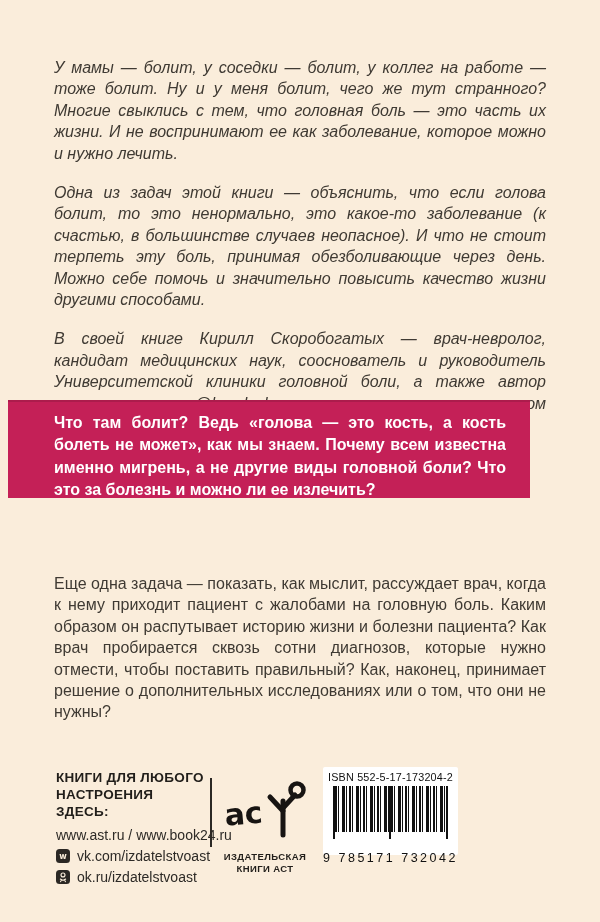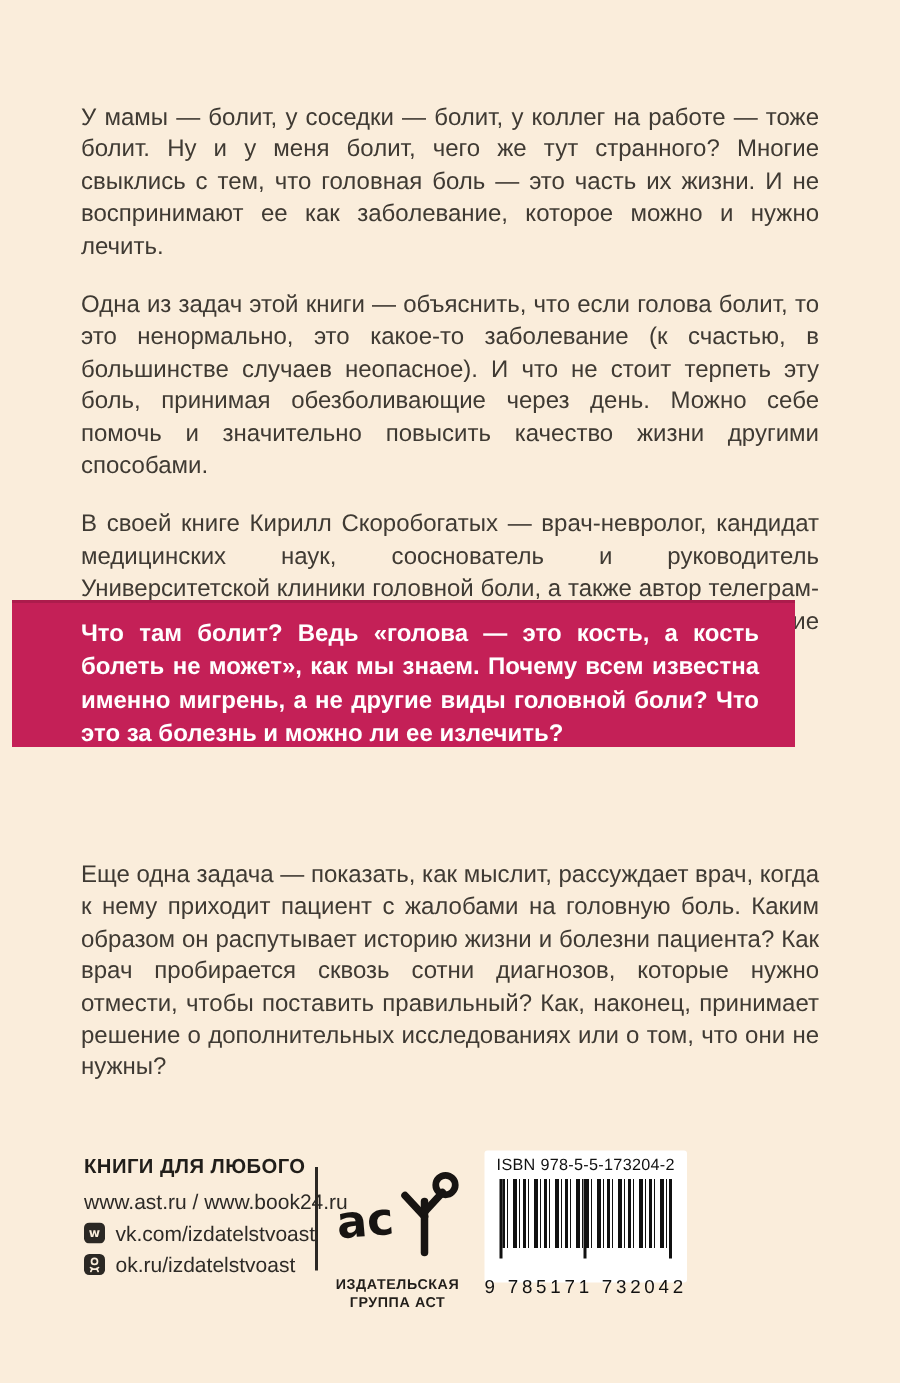--- a/index.html
+++ b/index.html
@@ -14,21 +14,21 @@
   .body-text {
     position: absolute;
     left: 54px; width: 492px;
     font-size: 16px;
     line-height: 21.4px;
   }
   .body-text p {
     margin: 0 0 18px 0;
     text-align: justify;
   }
-  .intro { top: 68px; }
+  .intro { top: 57px; font-style: italic; }
   .after { top: 537px; margin-top: 36px; }
   .highlight {
     position: absolute;
     left: 8px; top: 400px;
     width: 522px; height: 98px;
     background: #c42057;
     box-shadow: inset 0 2px 0 rgba(0,0,0,0.12);
     box-sizing: border-box;
     padding: 12px 24px 0 46px;
   }
@@ -103,20 +103,21 @@
 
   <div class="body-text after">
     <p>Еще одна задача — показать, как мыслит, рассуждает врач, когда к нему приходит пациент с жалобами на головную боль. Каким образом он распутывает историю жизни и болезни пациента? Как врач пробирается сквозь сотни диагнозов, которые нужно отмести, чтобы поставить правильный? Как, наконец, принимает решение о дополнительных исследованиях или о том, что они не нужны?</p>
   </div>
 
   <div class="footer">
 
     <div class="promo">
       <div class="promo-title">
         <div>КНИГИ ДЛЯ ЛЮБОГО</div>
+        <div>НАСТРОЕНИЯ ЗДЕСЬ:</div>
       </div>
       <div class="websites">www.ast.ru / www.book24.ru</div>
       <div class="social-row">
         <span class="sicon">
           <svg width="14" height="14" viewBox="0 0 24 24">
             <rect x="0" y="0" width="24" height="24" rx="6" fill="#2b2824"></rect>
             <text x="12" y="17" text-anchor="middle" font-size="14" font-weight="bold" fill="#faeddb" font-family="DejaVu Sans, sans-serif">w</text>
           </svg>
         </span>
         <span>vk.com/izdatelstvoast</span>
@@ -140,26 +141,26 @@
         <text x="2" y="48" font-family="DejaVu Sans, sans-serif" font-weight="bold" font-size="30" fill="#171412" transform="rotate(-5 10 44)">ас</text>
         <g fill="none" stroke="#171412" stroke-width="5" stroke-linecap="round" stroke-linejoin="round">
           <path d="M60 58 L60 24"></path>
           <path d="M60 34 L47 20"></path>
           <path d="M60 31 L72 18"></path>
           <circle cx="74" cy="13" r="6.5" stroke-width="4.5"></circle>
         </g>
       </svg>
       <div class="publisher">
         <div>ИЗДАТЕЛЬСКАЯ</div>
-        <div>ГРУППА АСТ</div>
+        <div>КНИГИ АСТ</div>
       </div>
     </div>
 
     <div class="barcode-box">
-      <div class="isbn">ISBN 978-5-5-173204-2</div>
+      <div class="isbn">ISBN 552-5-17-173204-2</div>
       <div class="bars"></div>
       <i class="guard g1"></i>
       <i class="guard g2"></i>
       <i class="guard g3"></i>
       <div class="digits">9 785171 732042</div>
     </div>
 
   </div>
 </div>
 

